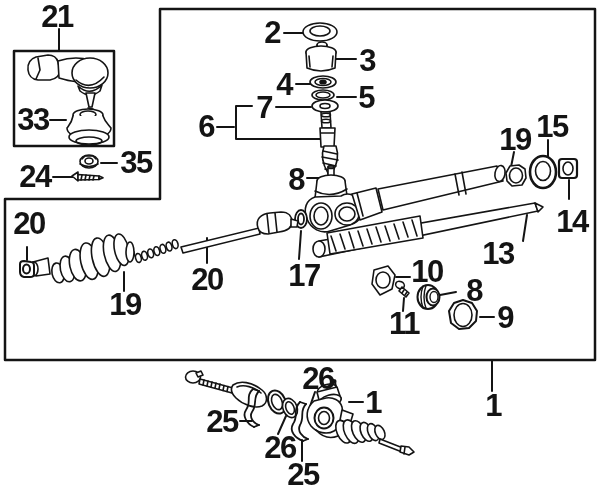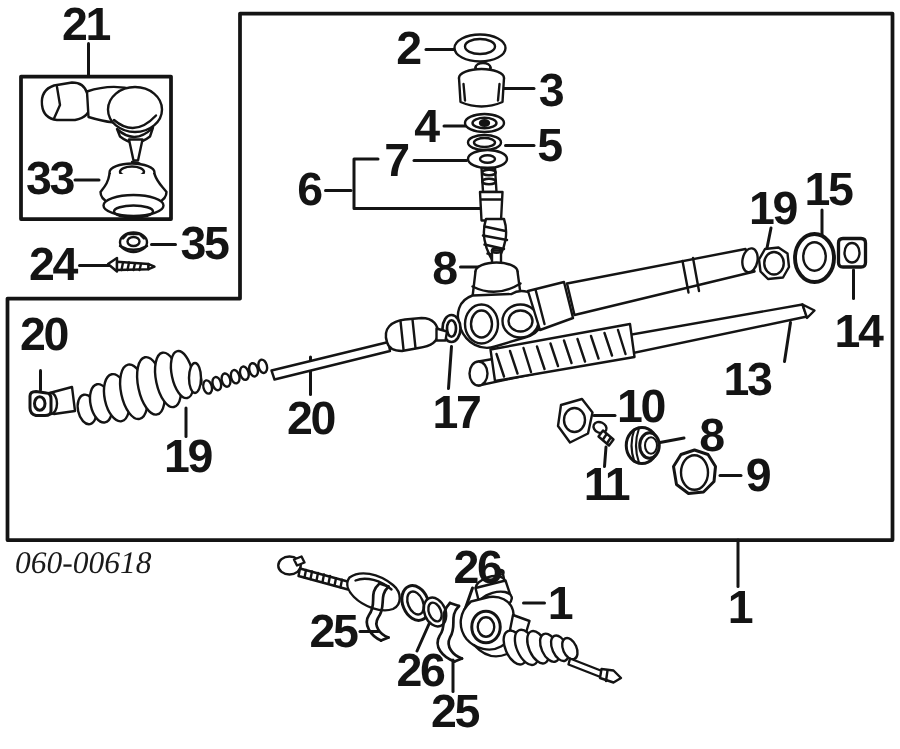--- a/index.html
+++ b/index.html
@@ -303,15 +303,14 @@
 <div class="co" style="left:404px;top:323px">11</div>
 <div class="co" style="left:474px;top:290px">8</div>
 <div class="co" style="left:505px;top:317px">9</div>
 <div class="co" style="left:493px;top:405px">1</div>
 <div class="co" style="left:318px;top:378px">26</div>
 <div class="co" style="left:373px;top:402px">1</div>
 <div class="co" style="left:222px;top:421px">25</div>
 <div class="co" style="left:280px;top:447px">26</div>
 <div class="co" style="left:303px;top:474px">25</div>
 
-<div class="part-code">060-00618</div>
 
 </div>
 
 </body></html>

